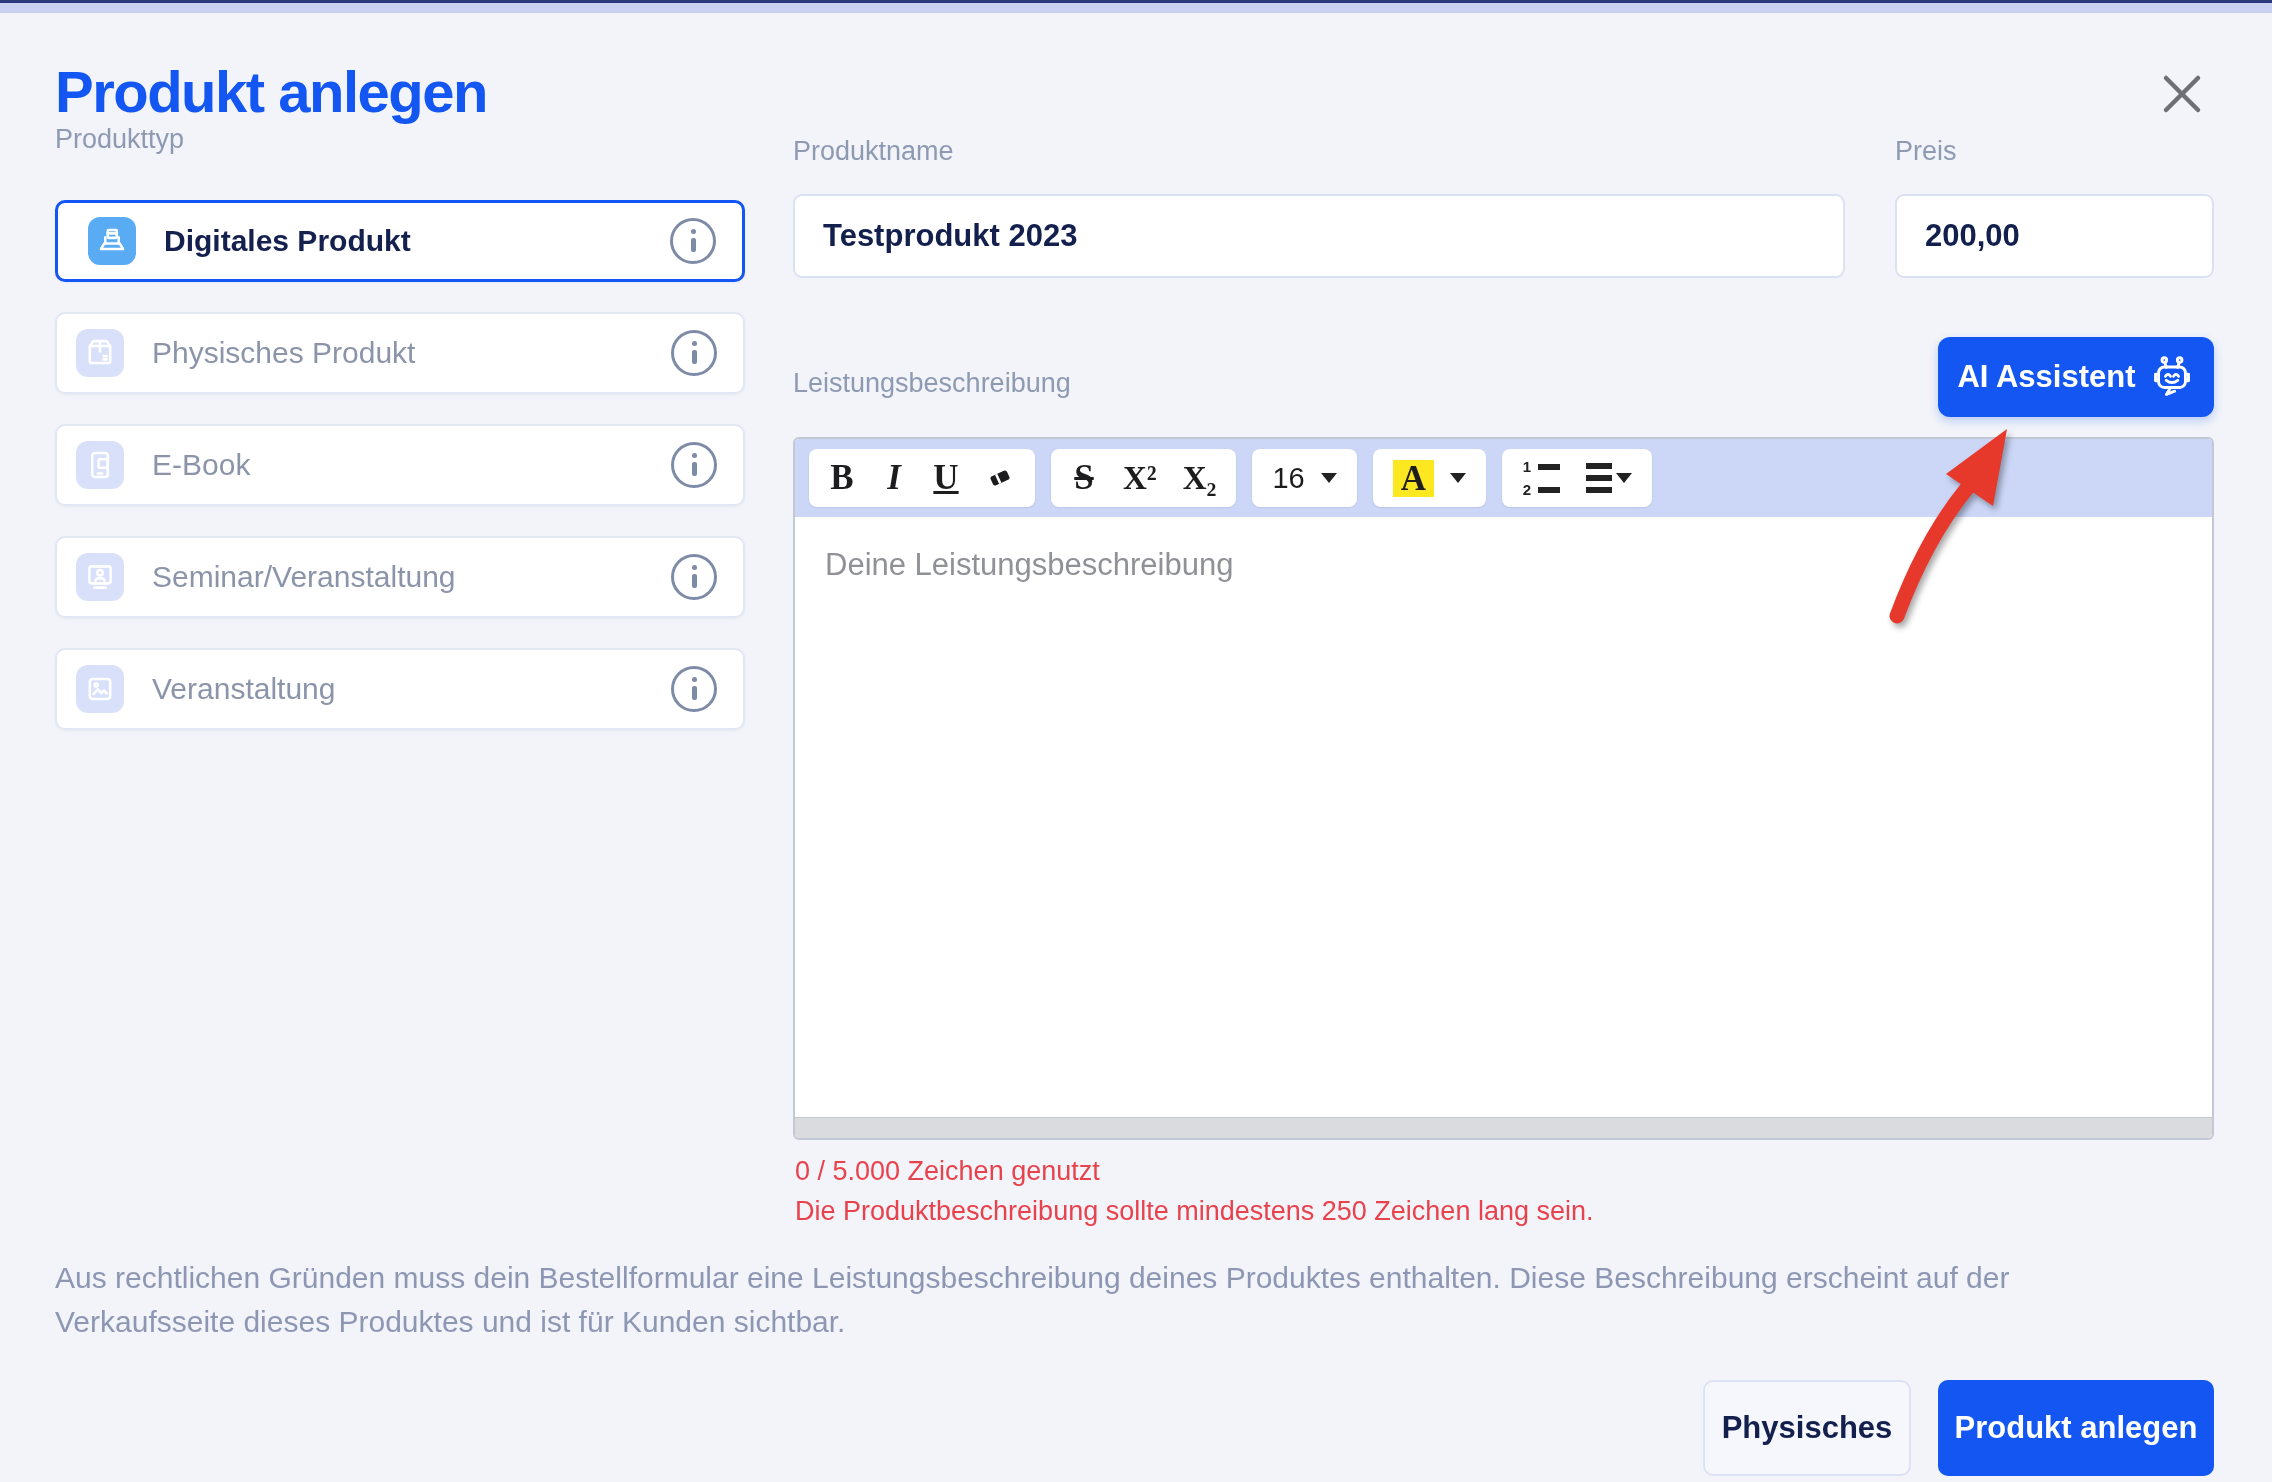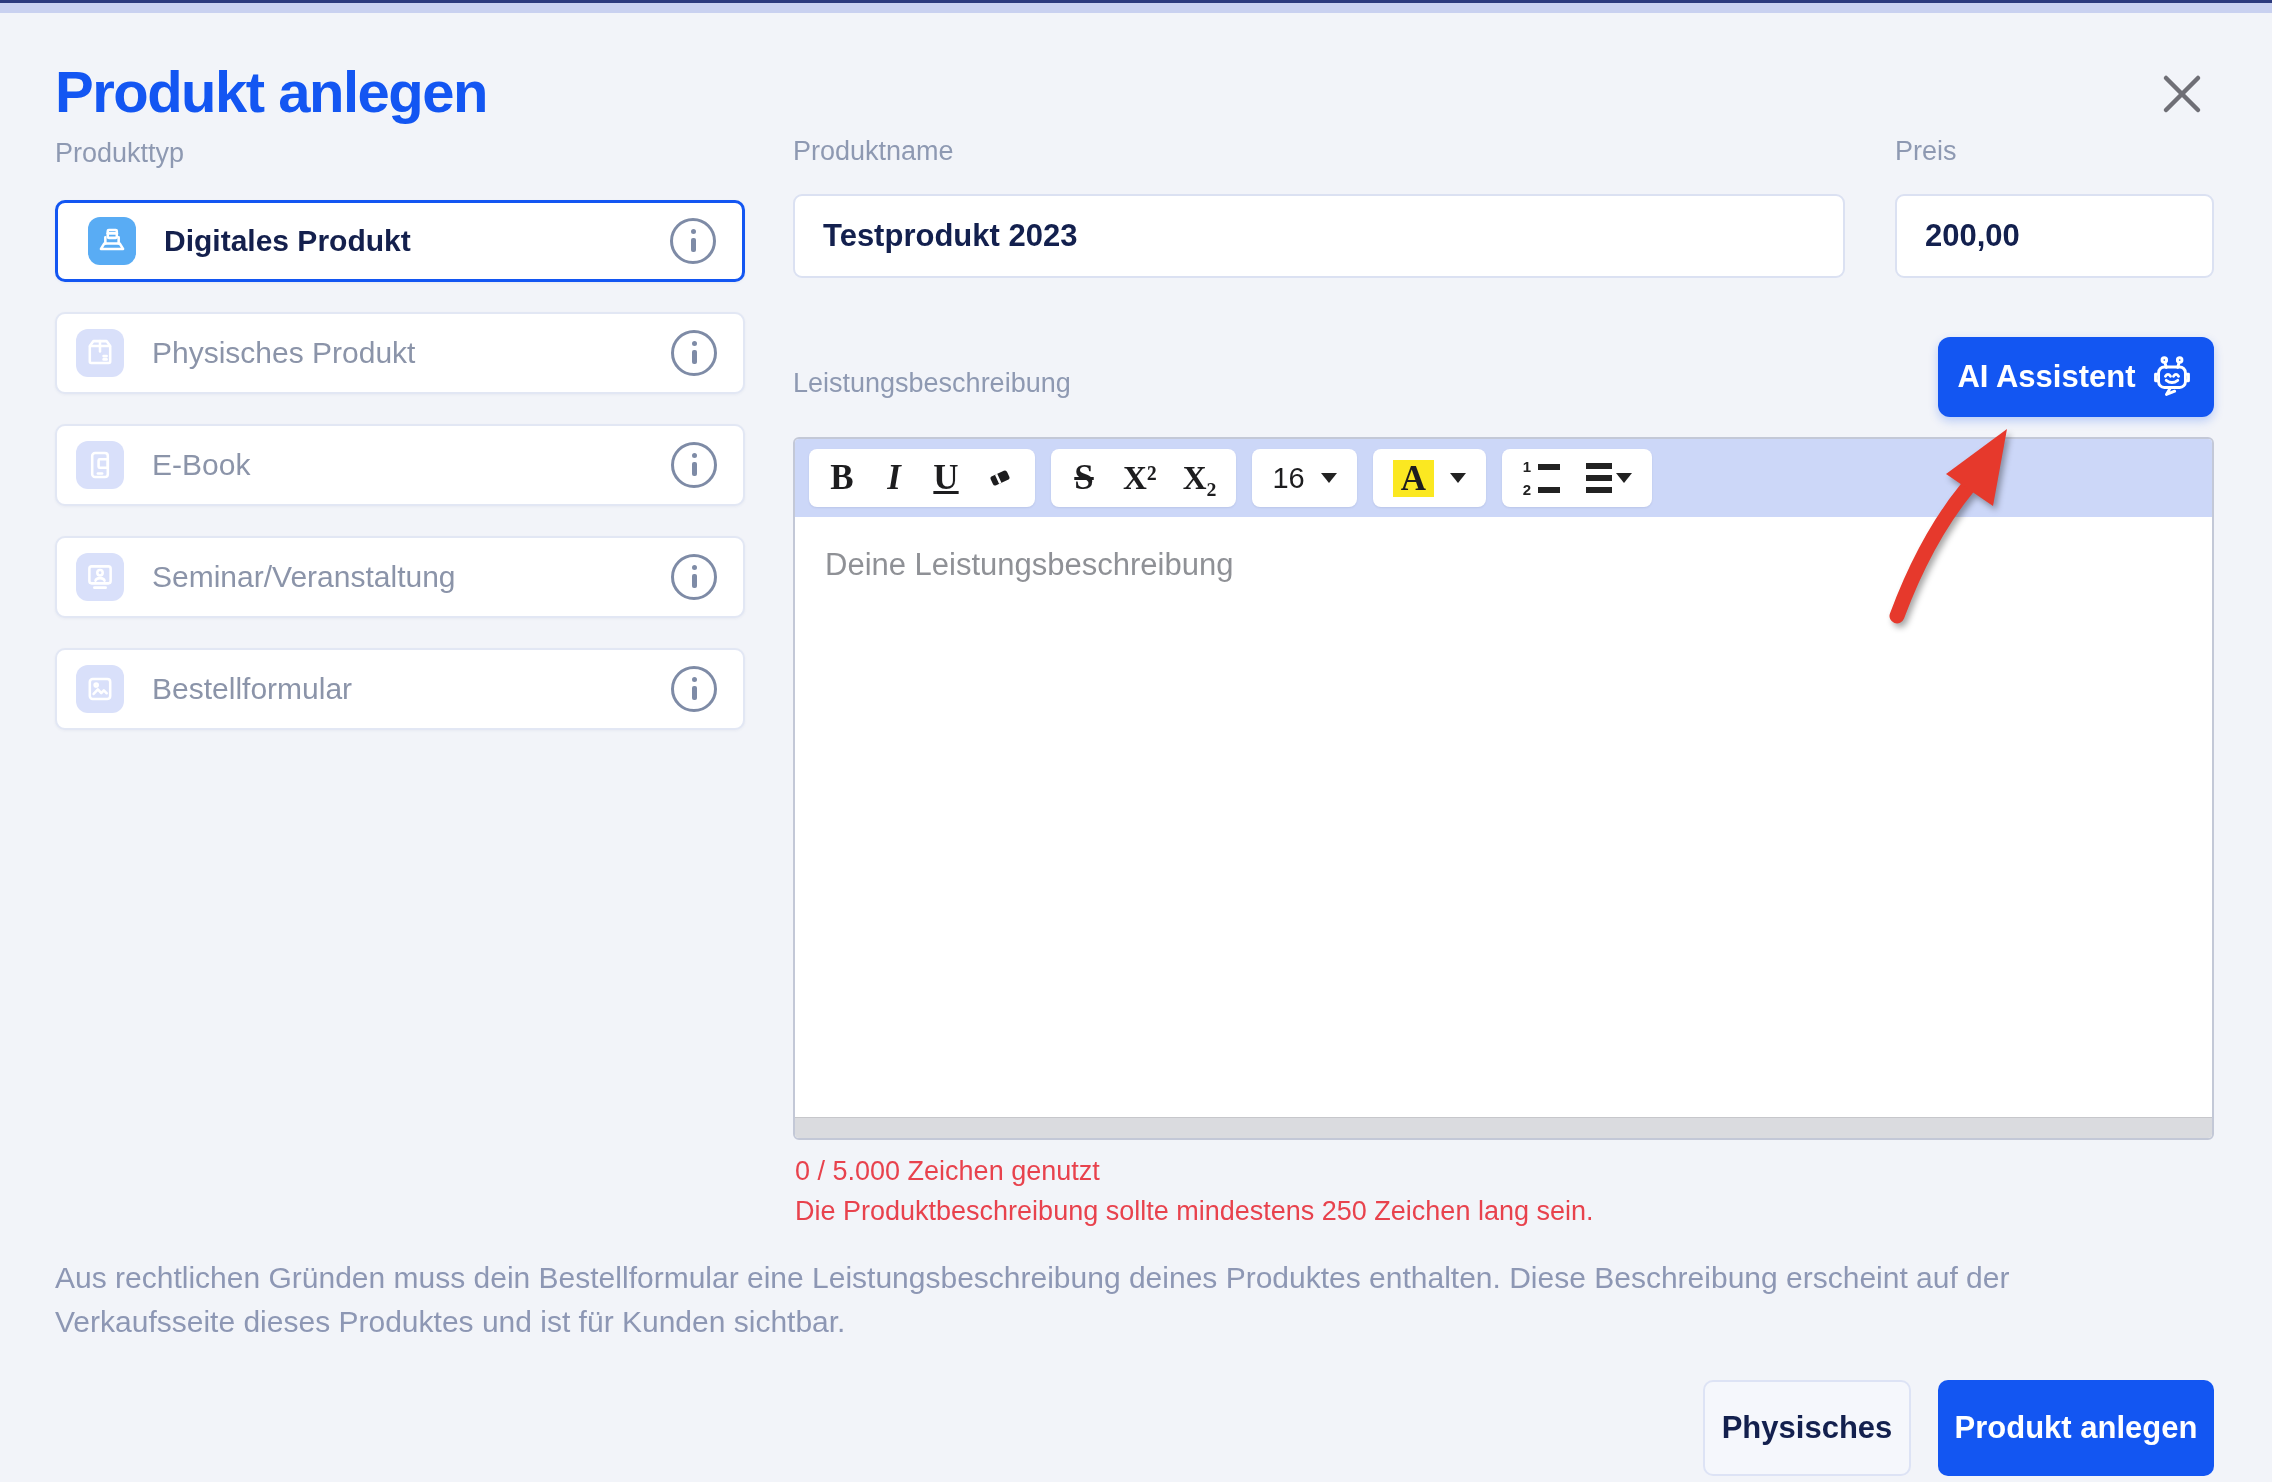--- a/index.html
+++ b/index.html
@@ -104,21 +104,21 @@
 
   <div class="title">Produkt anlegen</div>
 
   <button class="close-btn">
     <svg width="44" height="44" viewBox="0 0 44 44">
       <line x1="6" y1="6" x2="38" y2="38" stroke="#6f6f76" stroke-width="4.5" stroke-linecap="round"></line>
       <line x1="38" y1="6" x2="6" y2="38" stroke="#6f6f76" stroke-width="4.5" stroke-linecap="round"></line>
     </svg>
   </button>
 
-  <div class="field-label" style="left:55px;top:138px;">Produkttyp</div>
+  <div class="field-label" style="left:55px;top:124px;">Produkttyp</div>
 
   <div class="ptype-list">
       <div class="ptype-card selected">
     <span class="ptype-icon">
           <svg width="34" height="34" viewBox="0 0 24 24" fill="none" stroke="#ffffff" stroke-width="1.8" stroke-linecap="round" stroke-linejoin="round">
             <rect x="9" y="4.2" width="6.4" height="5.6" rx="0.8"></rect>
             <path d="M9 6.6h6.4"></path>
             <path d="M7.3 13.8V9.4M16.7 13.8V9.4"></path>
             <path d="M4.2 17.6h15.6l-2.3-3.8H6.5z"></path>
           </svg>
@@ -162,21 +162,21 @@
     <span class="info-icon"></span>
   </div>
       <div class="ptype-card">
     <span class="ptype-icon">
           <svg width="34" height="34" viewBox="0 0 24 24" fill="none" stroke="#ffffff" stroke-width="1.8" stroke-linecap="round" stroke-linejoin="round">
             <rect x="4.8" y="5" width="14.4" height="14" rx="2"></rect>
             <path d="M7.5 15.5l3-3.2 2.4 2.6 1.8-1.9 2 2"></path>
             <circle cx="9.3" cy="9.2" r="1.1"></circle>
           </svg>
         </span>
-    <span class="ptype-label">Bestellformular</span>
+    <span class="ptype-label">Veranstaltung</span>
     <span class="info-icon"></span>
   </div>
     </div>
 
   <div class="field-label" style="left:793px;top:136px;">Produktname</div>
   <input id="product-name-input" class="text-input" type="text" value="Testprodukt 2023" style="">
 
   <div class="field-label" style="left:1895px;top:136px;">Preis</div>
   <input id="price-input" class="text-input" type="text" value="200,00" style="">
 

